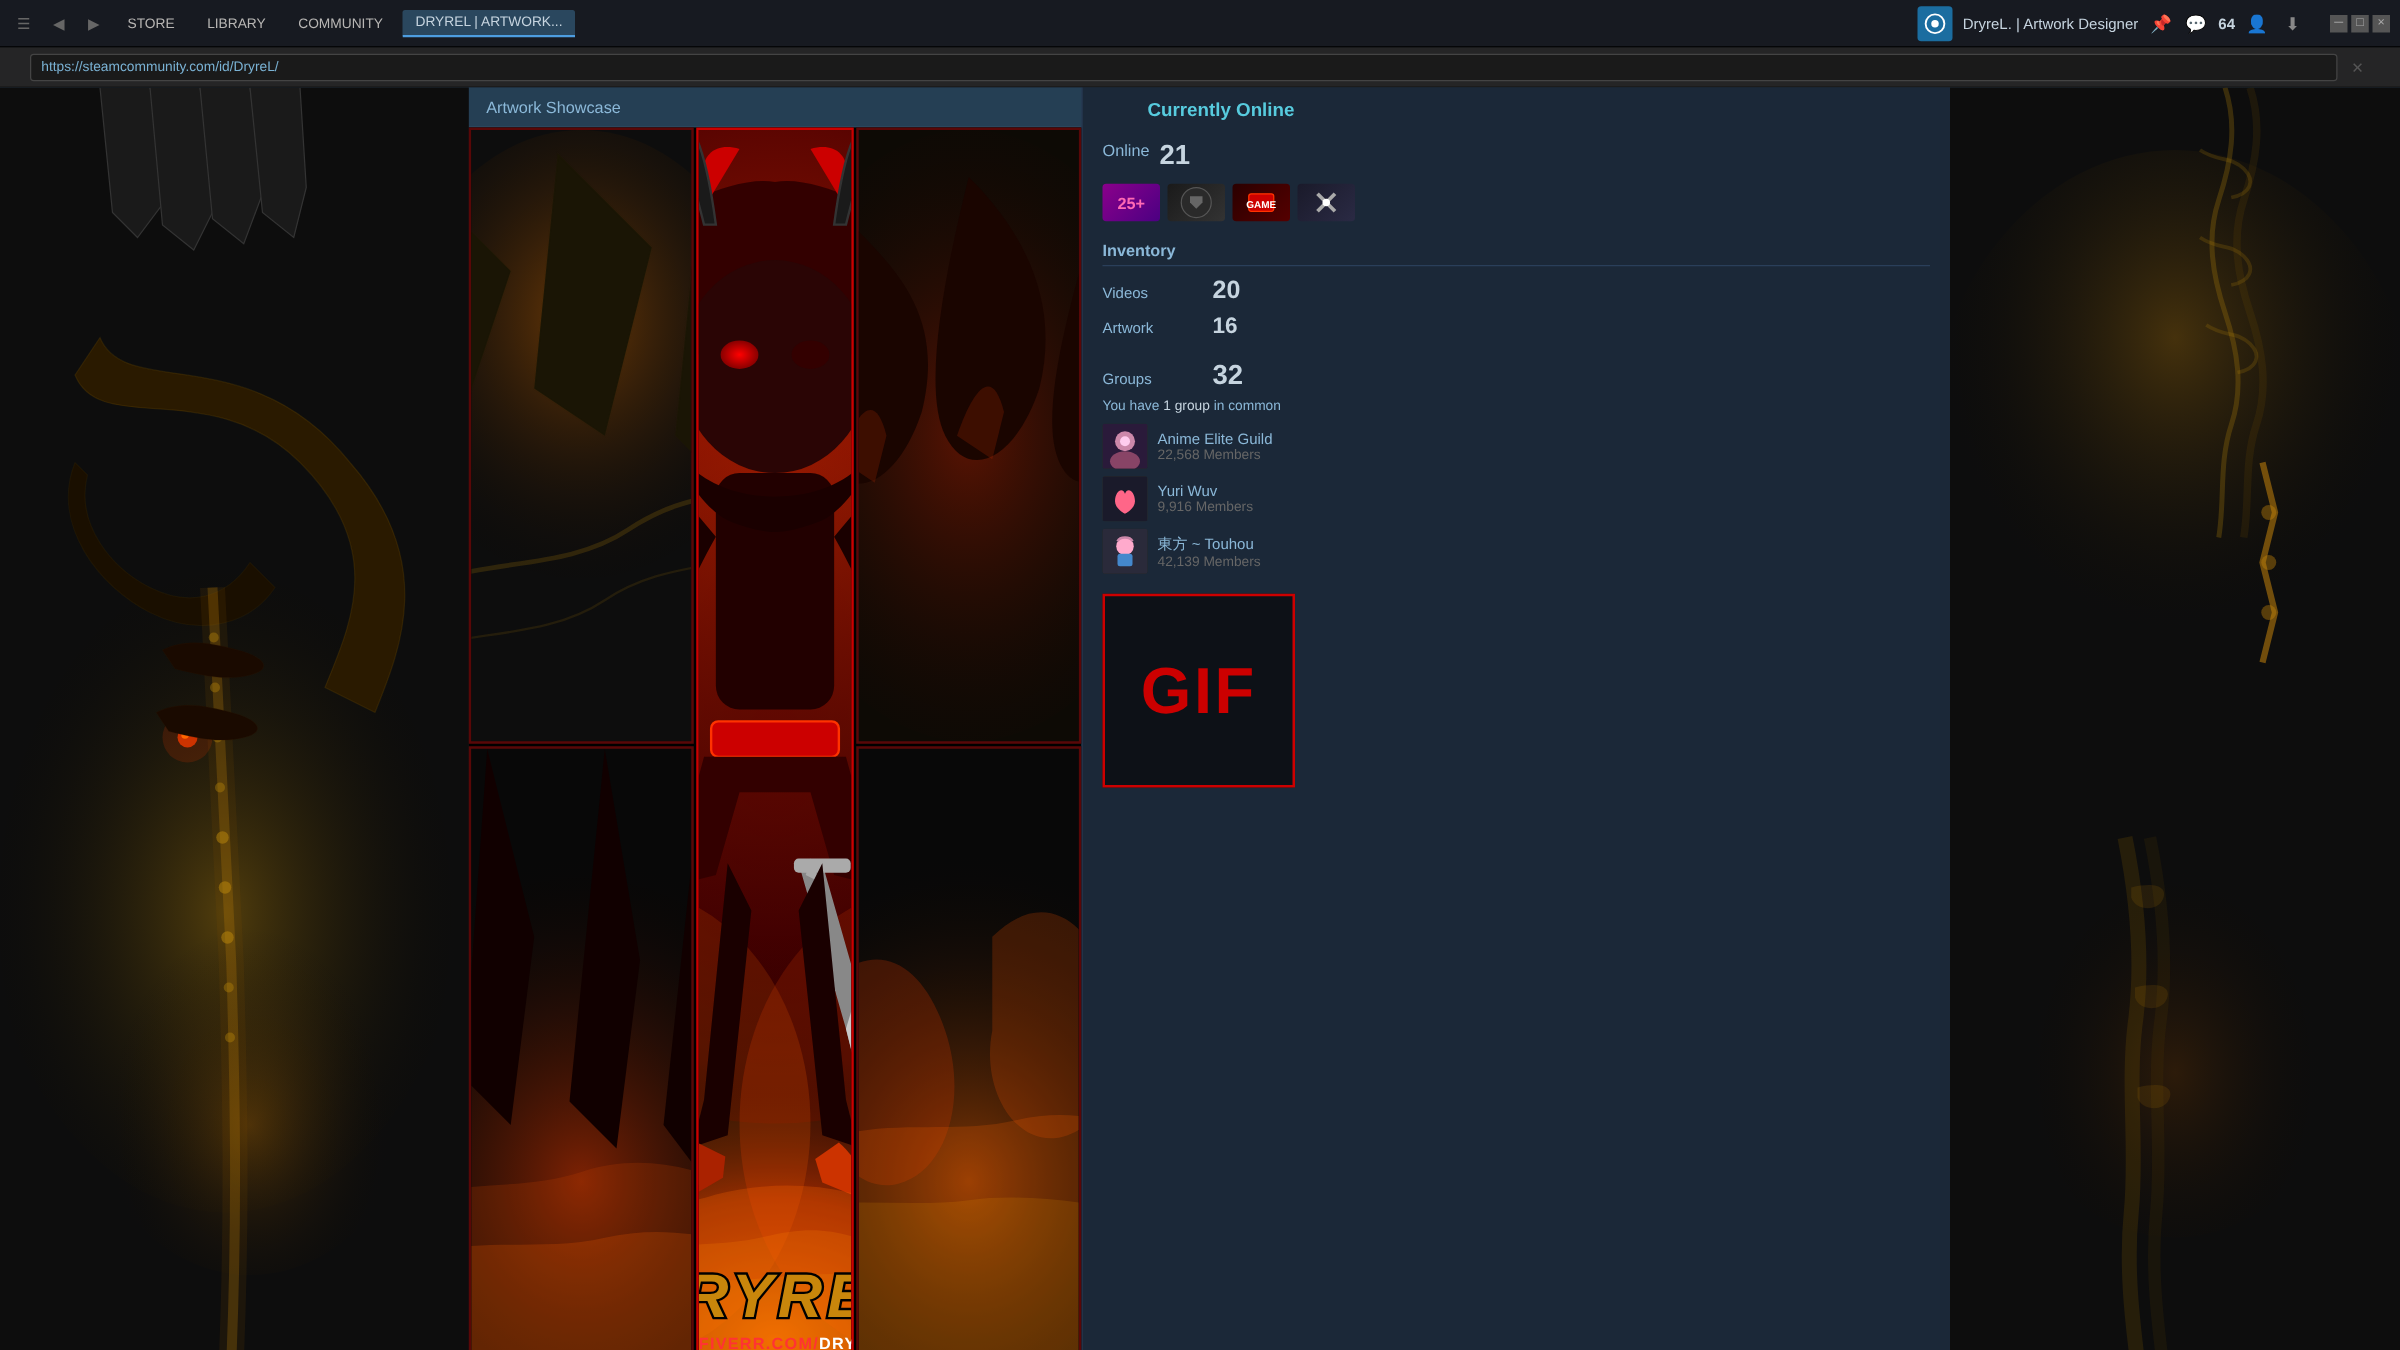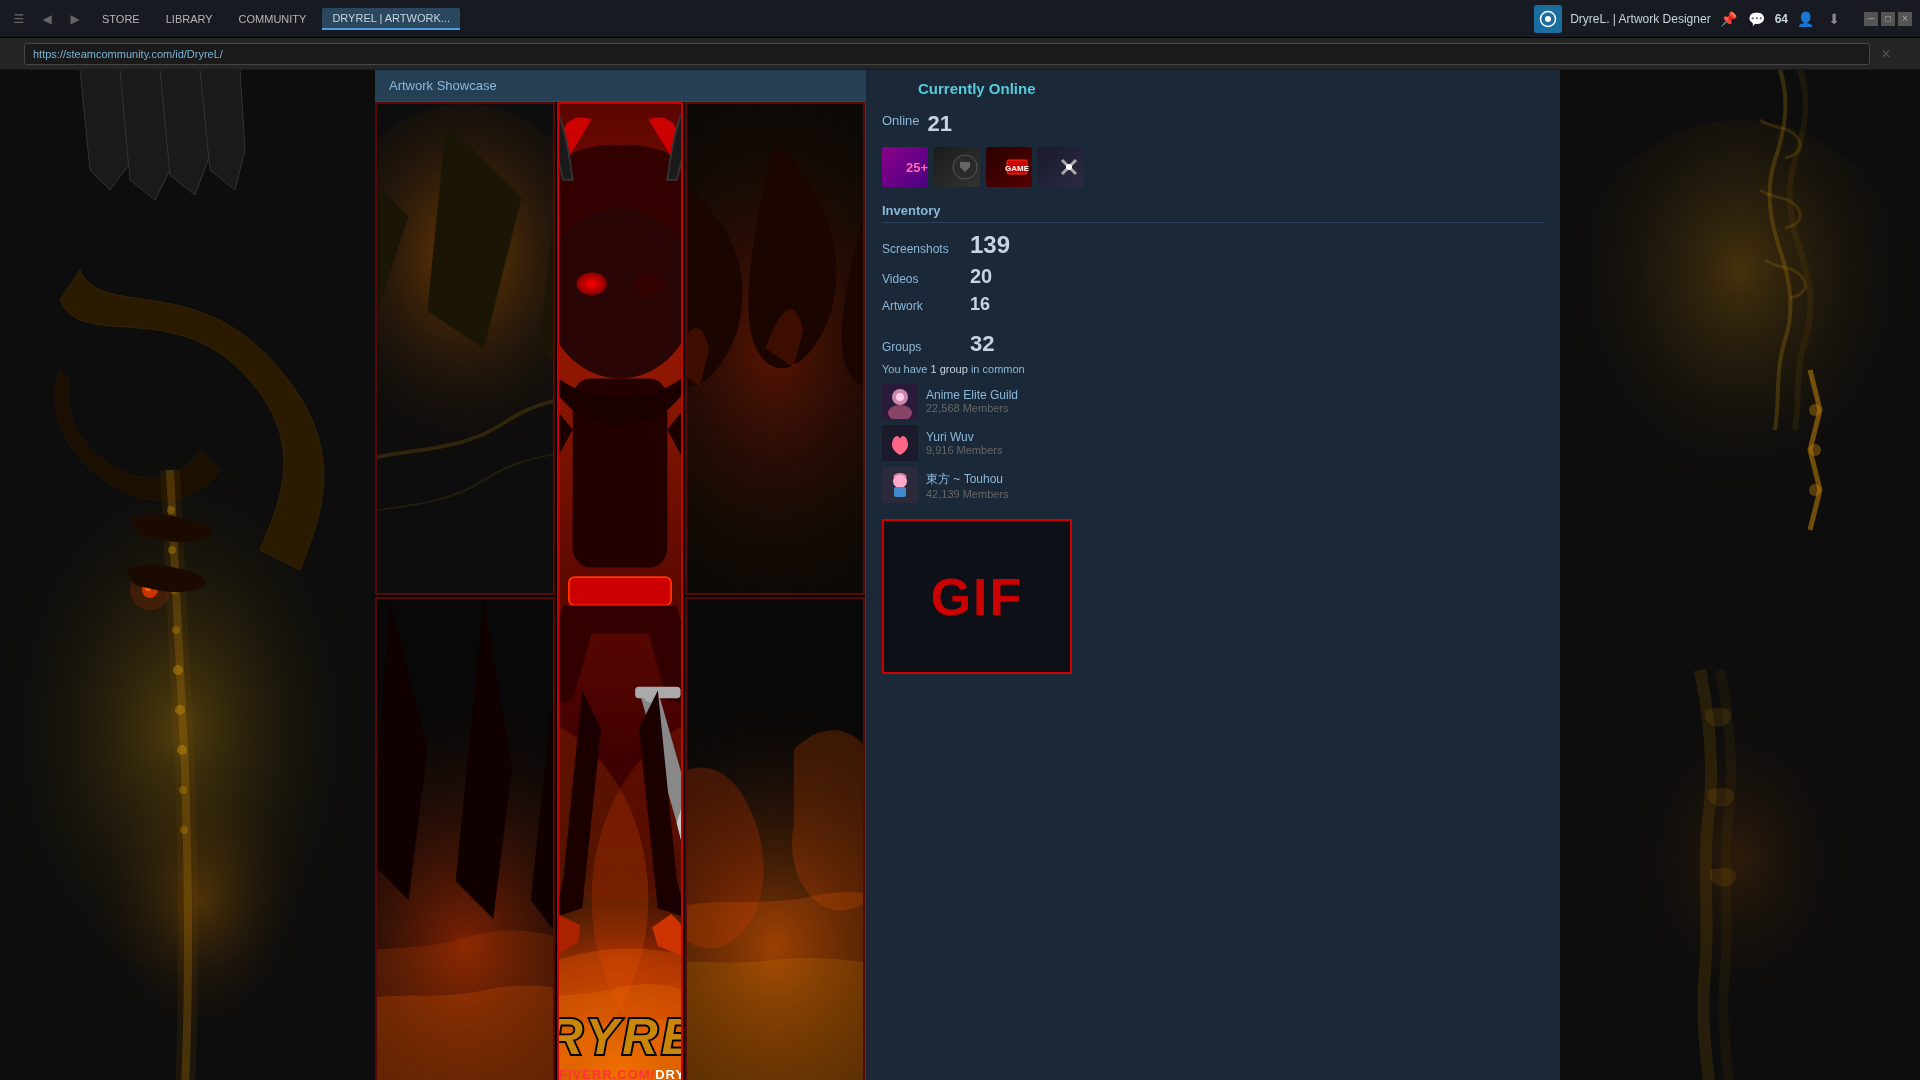--- a/index.html
+++ b/index.html
@@ -125,23 +125,23 @@
       gap: 6px;
       margin-bottom: 16px;
     }
     .badge-num {
       font-size: 22px;
       font-weight: bold;
       color: #c6d4df;
       margin-right: 4px;
     }
     .badge-icon {
-      width: 46px; height: 40px;
+      width: 46px; height: 30px;
       border-radius: 3px;
-      display: flex; align-items: center; justify-content: flex-end;
+      display: flex; align-items: center; justify-content: center;
       font-size: 22px;
     }
     .badge-25 {
       background: linear-gradient(135deg, #8b008b, #4b0082);
       color: #ff69b4;
       font-size: 13px;
       font-weight: bold;
     }
 
     .inventory-section {
@@ -198,21 +198,21 @@
       border-radius: 2px;
       overflow: hidden;
       flex-shrink: 0;
     }
     .group-info { font-size: 11px; }
     .group-name { color: #8bb8d8; font-size: 12px; }
     .group-members { color: #666; font-size: 11px; }
 
     
     .gif-box {
-      width: 190px;
+      width: 154px;
       height: 155px;
       border: 2px solid #cc0000;
       background: #0d1117;
       display: flex;
       align-items: center;
       justify-content: center;
     }
     .gif-text {
       font-size: 52px;
       font-weight: 900;
@@ -623,24 +623,20 @@
             <line x1="22" y1="8" x2="8" y2="22" stroke="#aaa" stroke-width="3"></line>
             <circle cx="15" cy="15" r="3" fill="#fff"></circle>
           </svg>
         </div>
       </div>
     </div>
 
     <div class="inventory-section">
       <div class="inventory-title">Inventory</div>
 
-      <div class="stat-row">
-        <span class="stat-label">Screenshots</span>
-        <span class="stat-value">139</span>
-      </div>
 
       <div class="stat-row">
         <span class="stat-label">Videos</span>
         <span class="stat-value medium">20</span>
       </div>
 
 
       <div class="stat-row">
         <span class="stat-label">Artwork</span>
         <span class="stat-value small">16</span>

